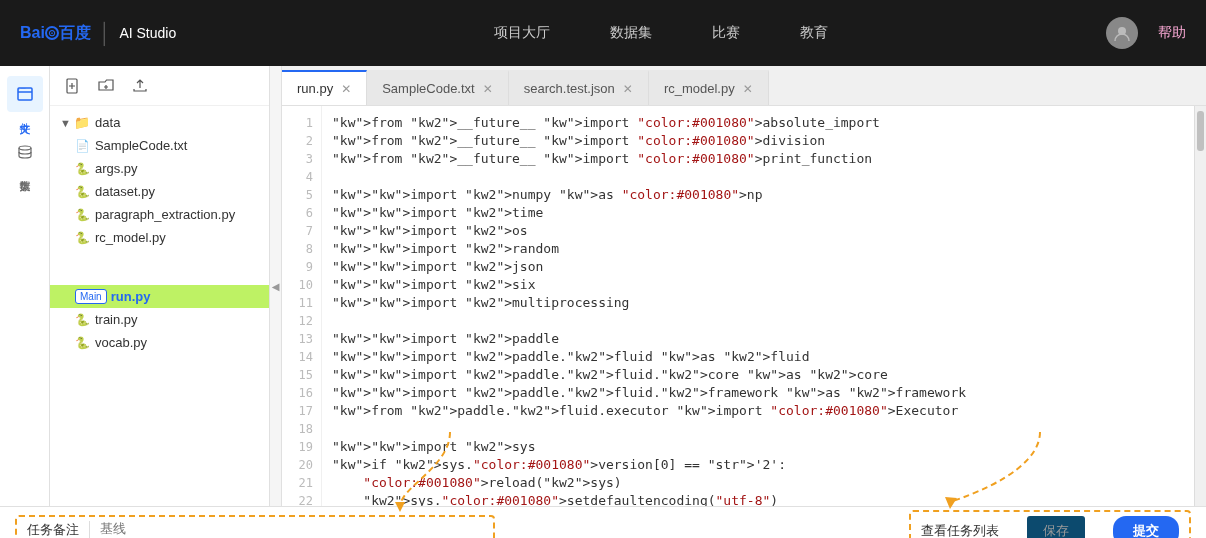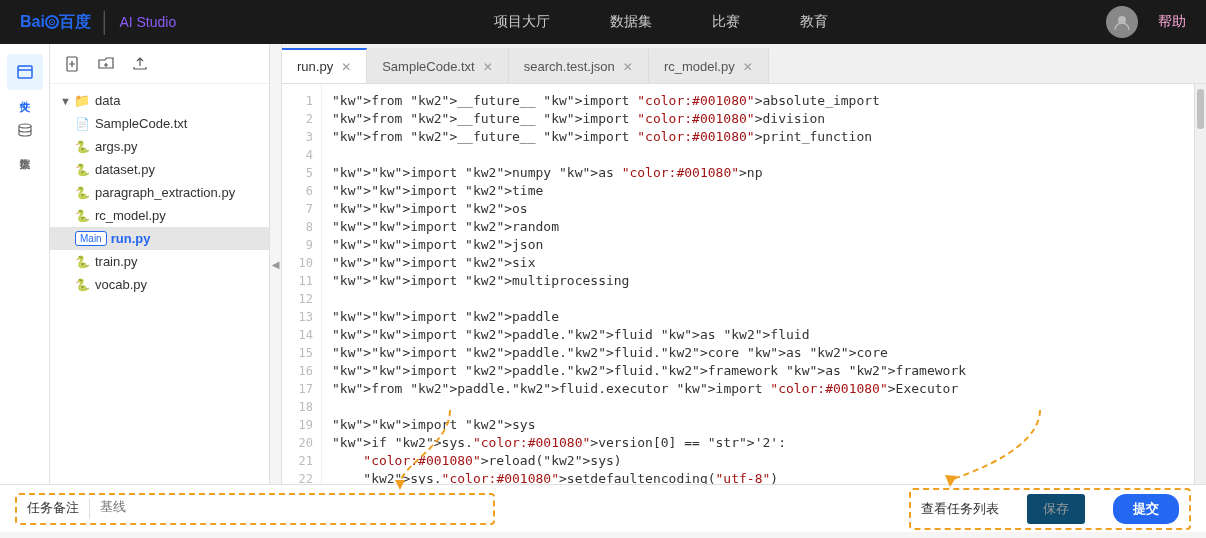--- a/index.html
+++ b/index.html
@@ -1,38 +1,38 @@
 <!DOCTYPE html>
 <html><head>
   <meta charset="utf-8">
   <style>
     * { margin: 0; padding: 0; box-sizing: border-box; }
     body { width: 1206px; height: 538px; font-family: 'Microsoft YaHei', Arial, sans-serif; background: #f5f5f5; overflow: hidden; }
 
     
     .header {
       background: #1a1a1a;
-      height: 44px;
+      height: 66px;
       display: flex;
       align-items: center;
       padding: 0 20px;
       color: white;
     }
     .header-logo {
       display: flex;
       align-items: center;
       margin-right: 40px;
     }
     .logo-separator {
       color: #555;
       margin: 0 8px;
       font-size: 20px;
     }
     .logo-studio {
-      color: #8b5cf6;
+      color: #ffffff;
       font-size: 14px;
     }
     .nav-items {
       display: flex;
       flex: 1;
       justify-content: center;
       gap: 60px;
     }
     .nav-item {
       color: #ccc;
@@ -144,21 +144,21 @@
     }
     .folder-caret { margin-right: 3px; color: #666; font-size: 11px; }
     .file-item {
       display: flex;
       align-items: center;
       padding: 4px 10px 4px 25px;
       cursor: pointer;
       font-size: 13px;
       color: #333;
     }
-    .file-item.active { background: #e5e5e5; }
+    .file-item.active { background: #bef264; margin-top: 36px; }
     .file-icon { margin-right: 5px; color: #888; font-size: 12px; }
     .file-badge {
       background: #fff;
       border: 1px solid #2468f2;
       color: #2468f2;
       font-size: 10px;
       padding: 1px 4px;
       border-radius: 3px;
       margin-right: 4px;
     }

